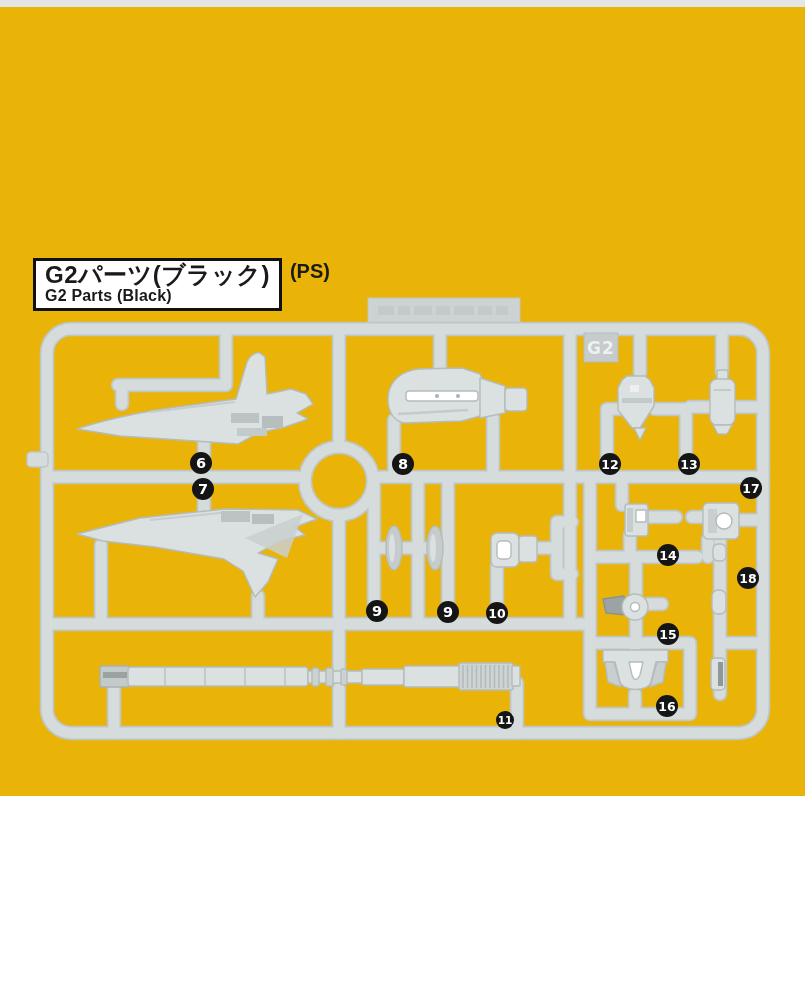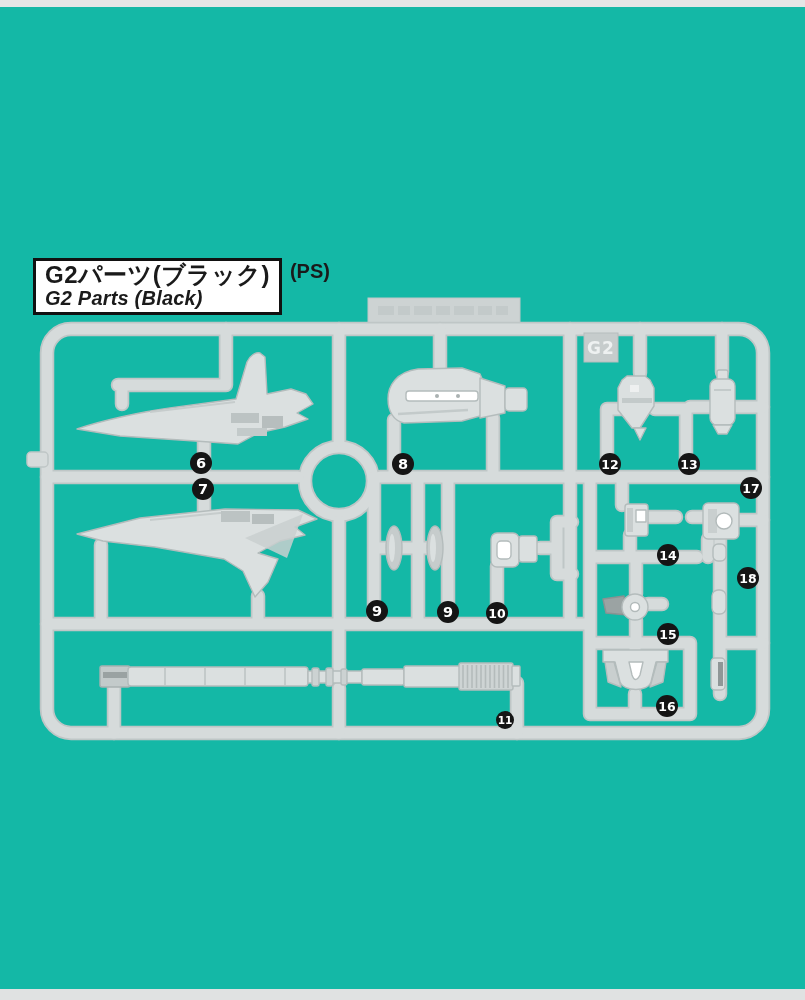--- a/index.html
+++ b/index.html
@@ -1,24 +1,24 @@
 <!DOCTYPE html>
 <html><head>
 <meta charset="utf-8">
 <style>
   html,body{margin:0;padding:0;background:#fff;}
-  .page{position:relative;width:805px;height:1000px;background:#14b8a6;overflow:hidden;
+  .page{position:relative;width:805px;height:796px;background:#eab308;overflow:hidden;
         font-family:"Liberation Sans","DejaVu Sans",sans-serif;color:#1a1a1a;}
   .edge-strip{position:absolute;left:0;width:805px;}
   .edge-strip.top{top:0;height:7px;background:#e4e6e6;}
   .edge-strip.bottom{top:989px;height:11px;background:#e0e2e2;}
   .title-wrap{position:absolute;left:33px;top:258px;display:flex;align-items:flex-start;gap:8px;}
   .title-box{border:3px solid #111;background:#fff;padding:1px 9px 3px 9px;}
   .title-jp{font-size:24px;font-weight:bold;line-height:1.1;white-space:nowrap;letter-spacing:0.5px;}
-  .title-en{font-size:20px;font-weight:bold;line-height:1.05;letter-spacing:0.2px;font-style:italic;}
+  .title-en{font-size:16px;font-weight:bold;line-height:1.05;letter-spacing:0.2px;}
   .ps-label{font-size:20px;font-weight:bold;line-height:1;padding-top:3px;white-space:nowrap;}
   svg{position:absolute;left:0;top:0;}
   svg text{font-family:"DejaVu Sans","Liberation Sans",sans-serif;}
 </style>
 </head>
 <body>
 
 <div class="page">
   <div class="edge-strip top"></div>
   <div class="edge-strip bottom"></div>

